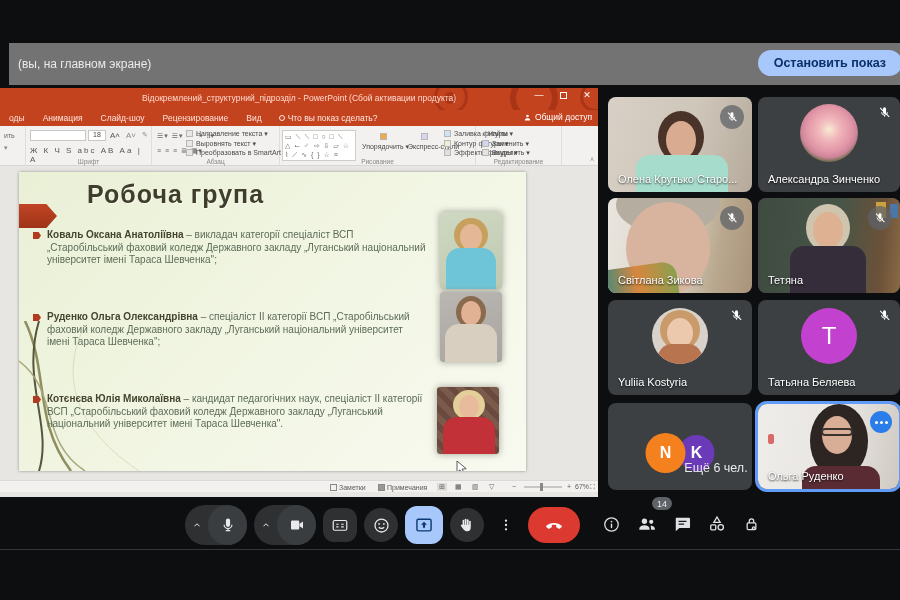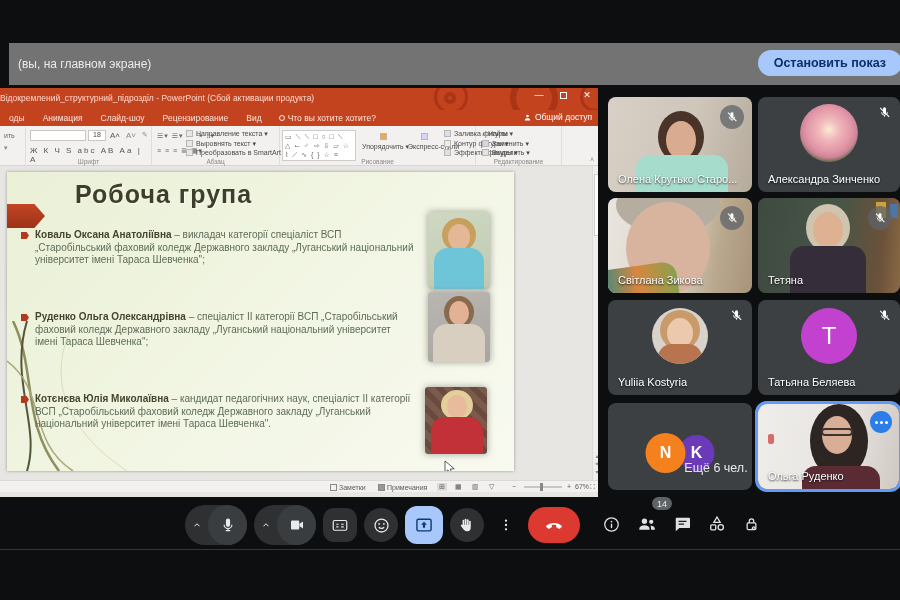--- a/index.html
+++ b/index.html
@@ -8,21 +8,21 @@
 
   
   .topbar{position:absolute;left:9px;top:43px;width:900px;height:42px;background:#737373;display:flex;align-items:center;}
   .topbar .status{color:#e8eaed;font-size:12px;margin-left:9px;}
   .stop-btn{position:absolute;right:7px;top:7px;height:26px;padding:0 16px;border:none;border-radius:14px;background:#a8c7fa;color:#0a2f6c;font-size:12.5px;font-weight:bold;cursor:pointer;}
 
   
   .ppt{position:absolute;left:0;top:88px;width:598px;height:409px;background:#e8e6e3;overflow:hidden;}
   .ppt-titlebar{position:absolute;left:0;top:0;width:100%;height:22px;background:#c4431f;overflow:hidden;}
   .deco-ring{position:absolute;border:3px solid rgba(120,25,5,.35);border-radius:50%;}
-  .ppt-title{position:absolute;width:100%;top:5px;color:#ffd9cd;font-size:8.5px;}
+  .ppt-title{position:absolute;width:100%;text-align:center;top:5px;color:#ffd9cd;font-size:8.5px;}
   .win-controls{position:absolute;right:4px;top:2px;display:flex;gap:10px;color:#fff;font-size:9px;}
   .win-controls span{width:14px;text-align:center;cursor:pointer;}
   .restore-glyph{display:inline-block;width:7px;height:7px;border:1px solid #fff;margin-top:2px;}
   .ppt-tabs{position:absolute;left:0;top:22px;width:100%;height:16px;background:#c4431f;display:flex;align-items:center;gap:0;color:#fde3da;font-size:8.5px;}
   .ppt-tabs .tab{padding:0 9px;cursor:pointer;}
   .tellme{display:flex;align-items:center;gap:3px;color:#ffe9e2;padding-left:8px;cursor:pointer;}
   .bulb{width:6px;height:6px;border:1px solid #ffe9e2;border-radius:50%;display:inline-block;}
   .ppt-share{position:absolute;right:6px;top:24px;display:flex;align-items:center;gap:3px;color:#fff;font-size:8.5px;cursor:pointer;}
 
   
@@ -31,21 +31,21 @@
   .rglabel{position:absolute;bottom:1px;width:100%;text-align:center;color:#8a8886;font-size:6.5px;}
   .rbox{display:inline-block;border:1px solid #c9c7c5;background:#fff;height:11px;vertical-align:middle;}
   .rbtns{position:absolute;font-size:7px;color:#4a4a4a;line-height:9.5px;white-space:nowrap;}
   .rbtns .ic{display:inline-block;width:7px;height:7px;border:1px solid #b9b7b4;background:#e9e7e4;margin-right:3px;vertical-align:-1px;}
   .glyphrow{letter-spacing:1px;color:#6a6a6a;font-size:7px;line-height:9px;}
   .shapes{position:absolute;left:2px;top:4px;width:74px;height:31px;border:1px solid #cfcdca;background:#fff;padding:1px 2px;overflow:hidden;}
   .fontletters{position:absolute;left:4px;top:20px;font-size:8px;color:#555;letter-spacing:2px;}
   .collapse{position:absolute;right:4px;bottom:2px;color:#8a8886;font-size:7px;cursor:pointer;}
 
   
-  .workspace{position:absolute;left:4px;top:78px;width:100%;height:314px;background:#e8e6e3;}
+  .workspace{position:absolute;left:16px;top:78px;width:100%;height:314px;background:#e8e6e3;}
   .slide{position:absolute;left:3px;top:6px;width:507px;height:299px;background:linear-gradient(135deg,#eaf0d6 0%,#f2f6e4 55%,#f8faf0 100%);box-shadow:0 0 3px rgba(0,0,0,.35);overflow:hidden;}
   .slide-title{position:absolute;left:68px;top:8px;font-size:25px;font-weight:bold;color:#3e3e2a;letter-spacing:1px;text-shadow:1px 1px 0 rgba(255,255,255,.65);}
   .title-arrow{position:absolute;left:0;top:32px;width:38px;height:24px;background:linear-gradient(180deg,#c14524,#9e3318);clip-path:polygon(0 0,72% 0,100% 50%,72% 100%,0 100%);}
   .sbullet{position:absolute;display:flex;width:395px;font-size:10px;line-height:12.5px;color:#5d6c59;}
   .smark{flex:0 0 8px;height:7px;margin:3px 6px 0 0;background:#b23a1e;clip-path:polygon(0 0,70% 0,100% 50%,70% 100%,0 100%);}
   .sname{font-weight:bold;color:#45452f;}
   .sphoto{position:absolute;width:62px;border-radius:3px;box-shadow:0 0 7px rgba(130,130,120,.75);overflow:hidden;}
   .swirl{position:absolute;left:0;bottom:0;}
   .cursor{position:absolute;}
 
@@ -125,21 +125,21 @@
     </div>
 
     <div class="ppt-tabs">
       <span class="tab">оды</span>
       <span class="tab">Анимация</span>
       <span class="tab">Слайд-шоу</span>
       <span class="tab">Рецензирование</span>
       <span class="tab">Вид</span>
       <span class="tellme">
           <i class="bulb"></i>
-          <span>Что вы хотите хотите?</span>
+          <span>Что вы показ сделать?</span>
         </span>
     </div>
     <div class="ppt-share">
       <svg viewBox="0 0 24 24" width="9" height="9" fill="#fff">
           <circle cx="12" cy="8" r="3.4"></circle>
           <path d="M5 19c0-3 3.2-4.8 7-4.8s7 1.8 7 4.8v1H5z"></path>
         </svg>
       <span>Общий доступ</span>
     </div>
 

